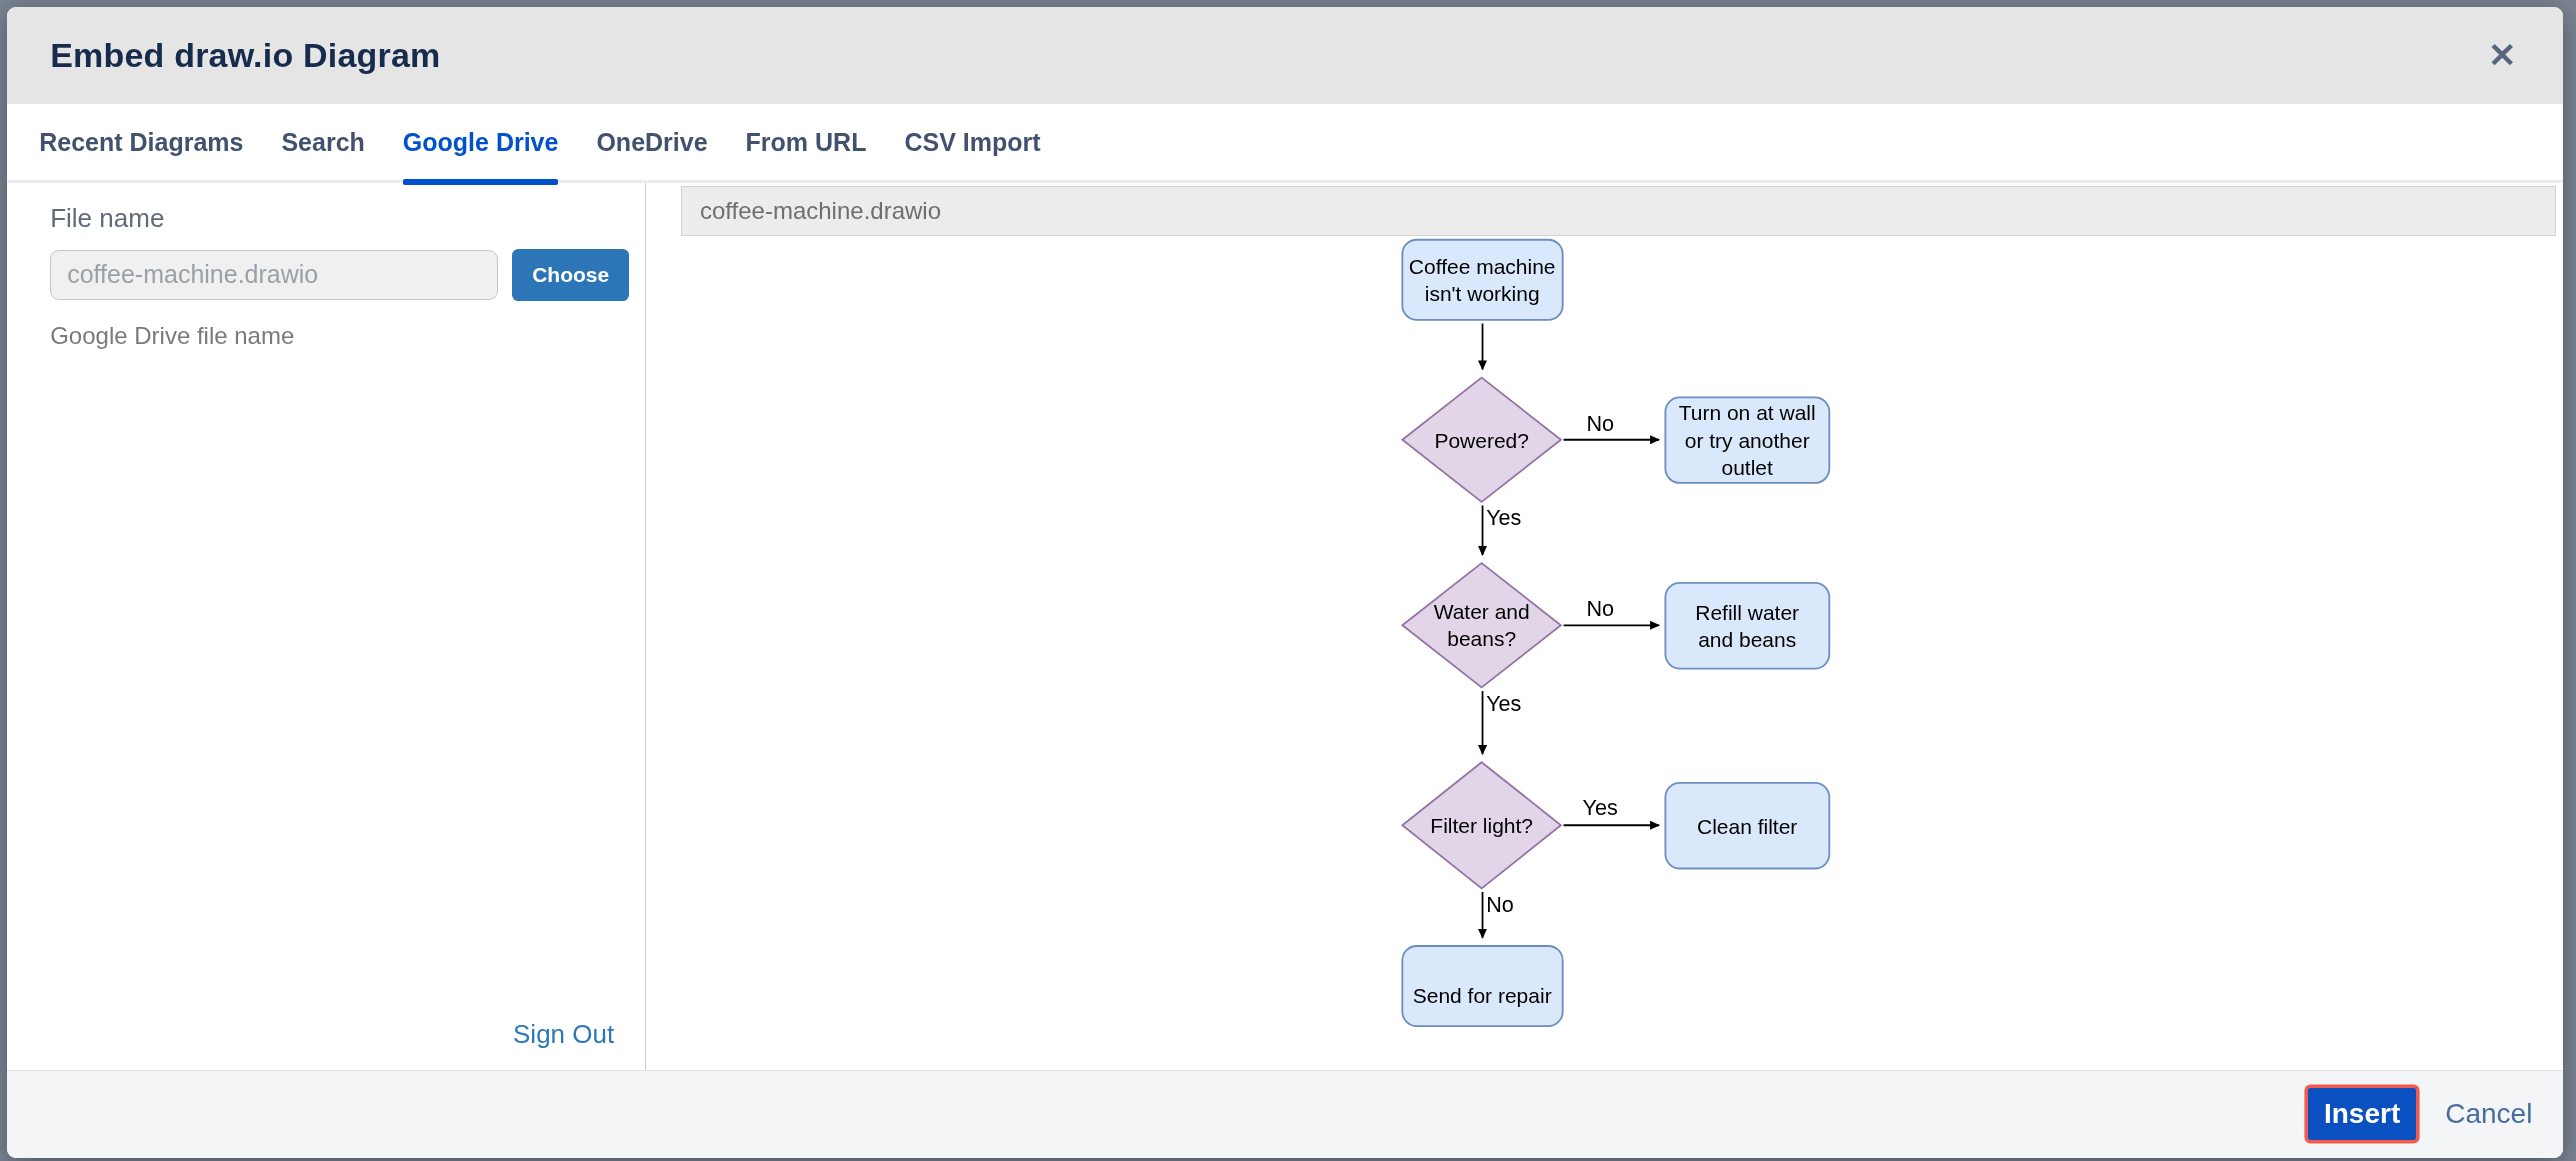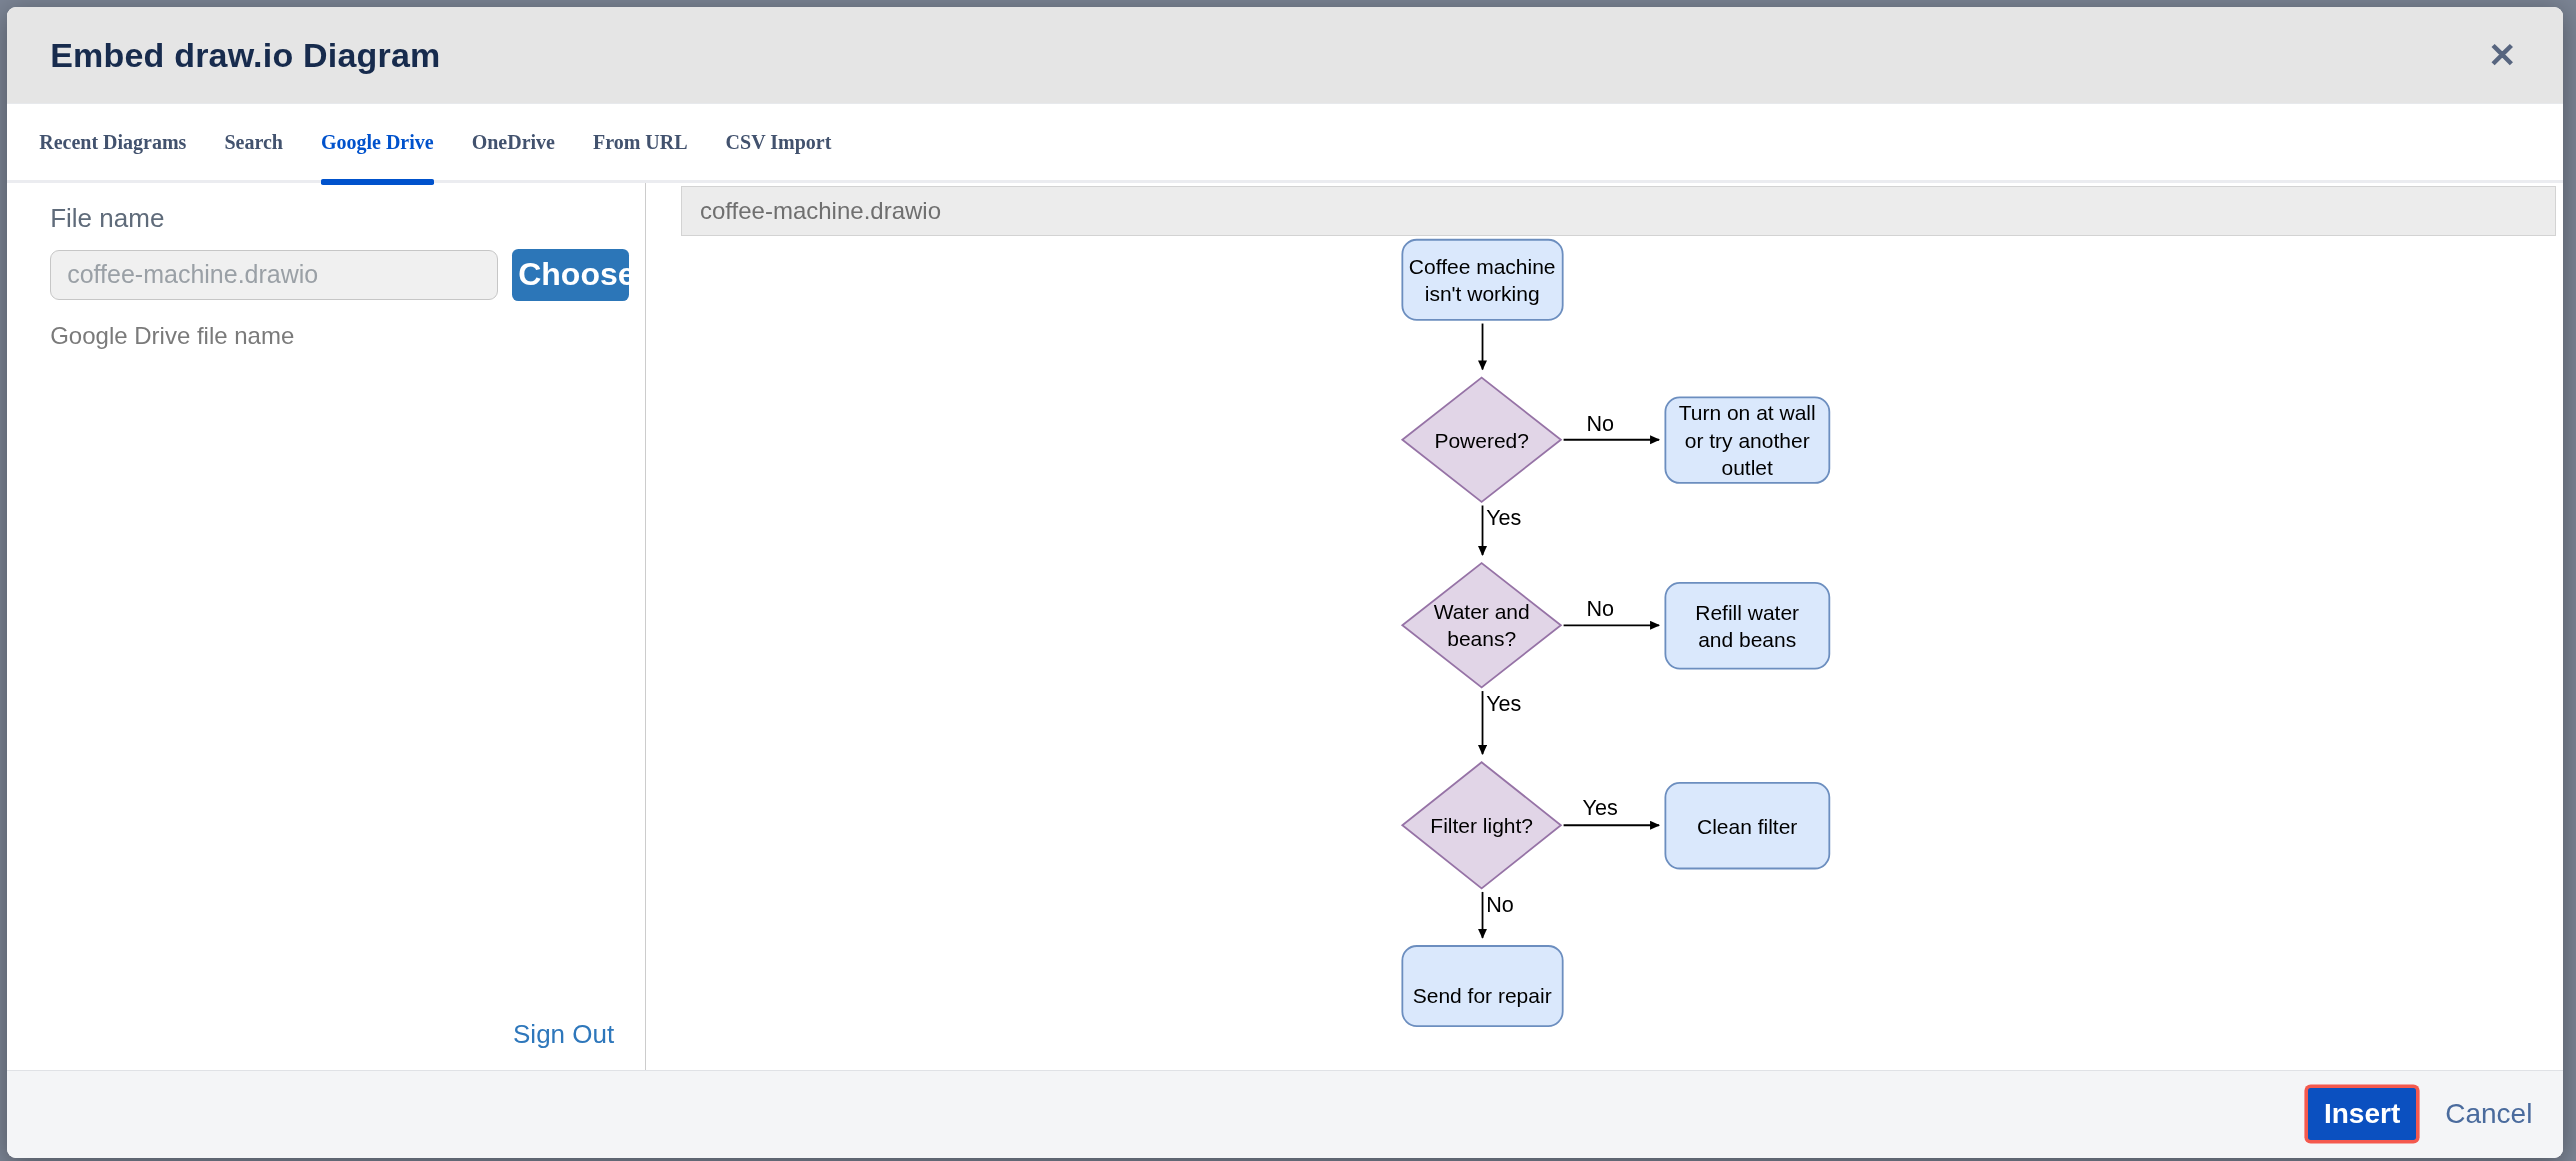--- a/index.html
+++ b/index.html
@@ -28,22 +28,22 @@
     position:absolute;right:47px;top:50%;transform:translateY(-50%);
     font-size:34px;color:#57657f;cursor:pointer;line-height:1;font-weight:bold;
   }
   
   .tabs{
     flex:0 0 auto;display:flex;gap:38px;padding:0 32px;
     border-bottom:3.6px solid #ebecf0;background:#fff;
   }
   .tab{
     height:76px;display:flex;align-items:center;
-    font-size:20px;color:#42526e;font-weight:bold;
-    position:relative;cursor:pointer;white-space:nowrap;font-family:Liberation Serif, serif;
+    font-size:25px;color:#42526e;font-weight:bold;
+    position:relative;cursor:pointer;white-space:nowrap;
   }
   .tab.active{color:#0052cc;}
   .tab.active::after{
     content:"";position:absolute;left:0;right:0;bottom:-4.5px;height:5.4px;
     background:#0052cc;border-radius:1.8px;
   }
   
   .content{flex:1 1 auto;display:flex;min-height:0;background:#fff;gap:24px;}
   .left-panel{
     width:639px;flex:0 0 auto;box-sizing:border-box;
@@ -56,21 +56,21 @@
   .file-input{
     width:448px;height:50px;box-sizing:border-box;
     background:#f0f0f0;border:0.9px solid #c6c6c6;border-radius:9px;
     padding:0 16px;font-size:25px;color:#333;
     font-family:"Liberation Sans", sans-serif;outline:none;
   }
   .file-input::placeholder{color:#9aa0a6;}
   .choose-btn{
     width:117px;height:52px;flex:0 0 auto;
     background:#2c76b8;border:none;border-radius:6.3px;
-    color:#ffffff;font-size:32px;font-weight:bold;cursor:pointer;
+    color:#ffffff;font-size:21px;font-weight:bold;cursor:pointer;
     font-family:"Liberation Sans", sans-serif;
   }
   .helper{font-size:24px;color:#7a7a7a;margin-top:21.6px;}
   .panel-spacer{flex:1 1 auto;}
   .signout{
     align-self:flex-end;margin-right:15px;margin-bottom:7.2px;
     font-size:26px;color:#2e77bb;cursor:pointer;text-decoration:none;
   }
   
   .preview{flex:1 1 auto;position:relative;background:#fff;min-width:0;}

